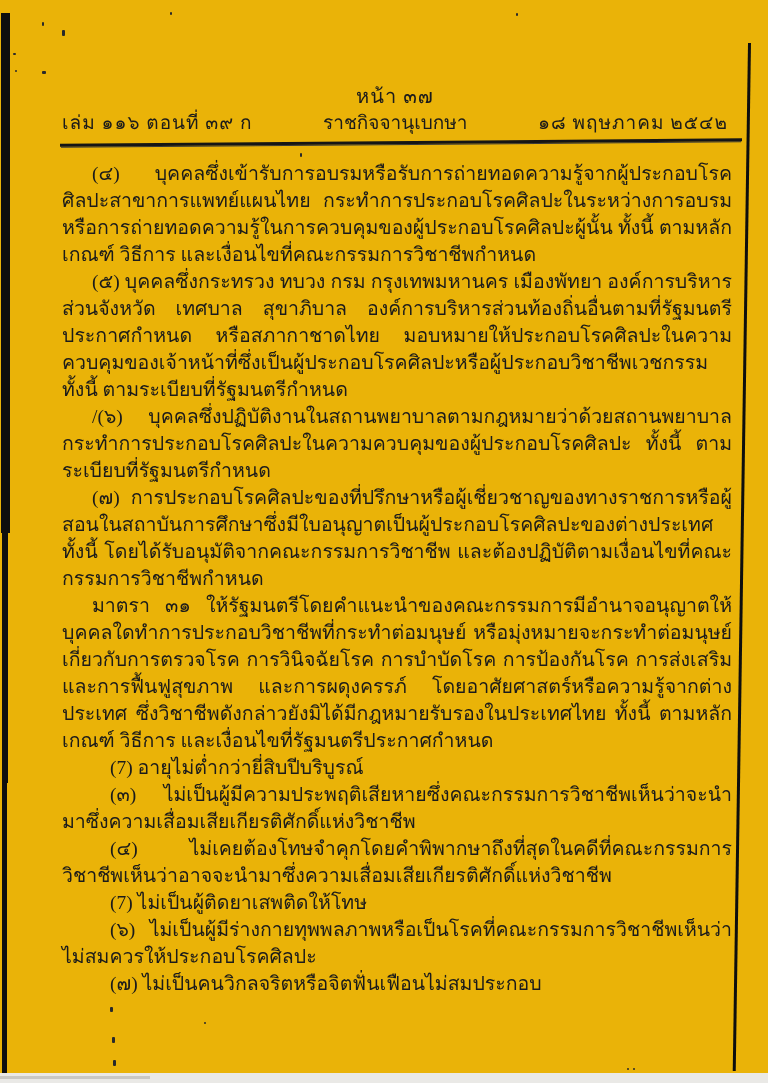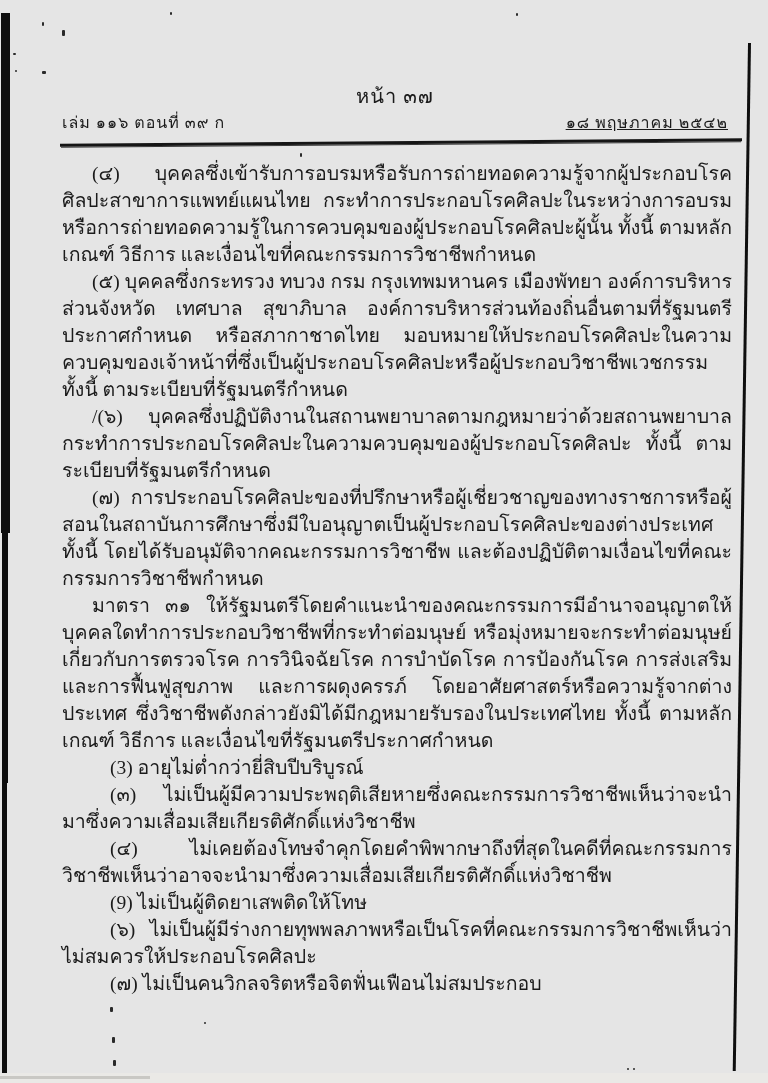--- a/index.html
+++ b/index.html
@@ -1,37 +1,37 @@
 <!DOCTYPE html>
 <html lang="th"><head>
 <meta charset="utf-8">
 <style>
   html,body{margin:0;padding:0;background:#ffffff;}
   .page{
     position:relative;
     width:768px;height:1083px;
-    background:#e5e5e5;
+    background:#eab308;
     overflow:hidden;
     font-family:"Liberation Serif","DejaVu Serif",serif;
     color:#1b1b1b;
   }
   
   .header-line1{
     position:absolute;left:62px;right:40px;top:84px;
     text-align:center;font-size:20px;line-height:24px;
     letter-spacing:1px;
   }
   .header-line2{
     position:absolute;left:62px;right:40px;top:110px;
     display:flex;justify-content:space-between;align-items:flex-end;
-    font-size:16px;line-height:26px;
+    font-size:19px;line-height:26px;
   }
   .header-line2 .h-center{flex:1;text-align:center;}
   .header-line2 .h-left{white-space:nowrap;letter-spacing:1px;}
-  .header-line2 .h-right{white-space:nowrap;letter-spacing:1px;text-decoration:underline;}
+  .header-line2 .h-right{white-space:nowrap;letter-spacing:1px;}
   .rule{
     position:absolute;left:60px;top:141px;width:682px;height:3px;
     background:#151515;
     transform:rotate(-0.45deg);
     box-shadow:0 2px 0 -1px #3a3a3a;
   }
   
   .body-text{
     position:absolute;left:62px;top:160px;width:670px;
     font-size:19.5px;line-height:27px;
@@ -52,35 +52,36 @@
 </style>
 </head>
 <body>
 
 <div class="page">
 
   <div class="header-line1">หน้า ๓๗</div>
 
   <div class="header-line2">
     <div class="h-left">เล่ม ๑๑๖ ตอนที่ ๓๙ ก</div>
+    <div class="h-center">ราชกิจจานุเบกษา</div>
     <div class="h-right">๑๘ พฤษภาคม ๒๕๔๒</div>
   </div>
 
   <div class="rule"></div>
 
   <div class="body-text">
     <p class="para">(๔) บุคคลซึ่งเข้ารับการอบรมหรือรับการถ่ายทอดความรู้จากผู้ประกอบโรคศิลปะสาขาการแพทย์แผนไทย กระทำการประกอบโรคศิลปะในระหว่างการอบรมหรือการถ่ายทอดความรู้ในการควบคุมของผู้ประกอบโรคศิลปะผู้นั้น ทั้งนี้ ตามหลักเกณฑ์ วิธีการ และเงื่อนไขที่คณะกรรมการวิชาชีพกำหนด</p>
     <p class="para">(๕) บุคคลซึ่งกระทรวง ทบวง กรม กรุงเทพมหานคร เมืองพัทยา องค์การบริหารส่วนจังหวัด เทศบาล สุขาภิบาล องค์การบริหารส่วนท้องถิ่นอื่นตามที่รัฐมนตรีประกาศกำหนด หรือสภากาชาดไทย มอบหมายให้ประกอบโรคศิลปะในความควบคุมของเจ้าหน้าที่ซึ่งเป็นผู้ประกอบโรคศิลปะหรือผู้ประกอบวิชาชีพเวชกรรม ทั้งนี้ ตามระเบียบที่รัฐมนตรีกำหนด</p>
     <p class="para">/(๖) บุคคลซึ่งปฏิบัติงานในสถานพยาบาลตามกฎหมายว่าด้วยสถานพยาบาล กระทำการประกอบโรคศิลปะในความควบคุมของผู้ประกอบโรคศิลปะ ทั้งนี้ ตามระเบียบที่รัฐมนตรีกำหนด</p>
     <p class="para">(๗) การประกอบโรคศิลปะของที่ปรึกษาหรือผู้เชี่ยวชาญของทางราชการหรือผู้สอนในสถาบันการศึกษาซึ่งมีใบอนุญาตเป็นผู้ประกอบโรคศิลปะของต่างประเทศ ทั้งนี้ โดยได้รับอนุมัติจากคณะกรรมการวิชาชีพ และต้องปฏิบัติตามเงื่อนไขที่คณะกรรมการวิชาชีพกำหนด</p>
     <p class="para">มาตรา ๓๑ ให้รัฐมนตรีโดยคำแนะนำของคณะกรรมการมีอำนาจอนุญาตให้บุคคลใดทำการประกอบวิชาชีพที่กระทำต่อมนุษย์ หรือมุ่งหมายจะกระทำต่อมนุษย์เกี่ยวกับการตรวจโรค การวินิจฉัยโรค การบำบัดโรค การป้องกันโรค การส่งเสริมและการฟื้นฟูสุขภาพ และการผดุงครรภ์ โดยอาศัยศาสตร์หรือความรู้จากต่างประเทศ ซึ่งวิชาชีพดังกล่าวยังมิได้มีกฎหมายรับรองในประเทศไทย ทั้งนี้ ตามหลักเกณฑ์ วิธีการ และเงื่อนไขที่รัฐมนตรีประกาศกำหนด</p>
-    <p class="para sub">(3) อายุไม่ต่ำกว่ายี่สิบปีบริบูรณ์</p>
+    <p class="para sub">(7) อายุไม่ต่ำกว่ายี่สิบปีบริบูรณ์</p>
     <p class="para sub">(๓) ไม่เป็นผู้มีความประพฤติเสียหายซึ่งคณะกรรมการวิชาชีพเห็นว่าจะนำมาซึ่งความเสื่อมเสียเกียรติศักดิ์แห่งวิชาชีพ</p>
     <p class="para sub">(๔) ไม่เคยต้องโทษจำคุกโดยคำพิพากษาถึงที่สุดในคดีที่คณะกรรมการวิชาชีพเห็นว่าอาจจะนำมาซึ่งความเสื่อมเสียเกียรติศักดิ์แห่งวิชาชีพ</p>
-    <p class="para sub">(9) ไม่เป็นผู้ติดยาเสพติดให้โทษ</p>
+    <p class="para sub">(7) ไม่เป็นผู้ติดยาเสพติดให้โทษ</p>
     <p class="para sub">(๖) ไม่เป็นผู้มีร่างกายทุพพลภาพหรือเป็นโรคที่คณะกรรมการวิชาชีพเห็นว่าไม่สมควรให้ประกอบโรคศิลปะ</p>
     <p class="para sub">(๗) ไม่เป็นคนวิกลจริตหรือจิตฟั่นเฟือนไม่สมประกอบ</p>
   </div>
 
   <div class="edge edge-left-1"></div>
   <div class="edge edge-left-2"></div>
   <div class="edge edge-left-3"></div>
   <div class="edge edge-right"></div>
   <div class="bottom-band"></div>
   <div class="bottom-smudge"></div>

